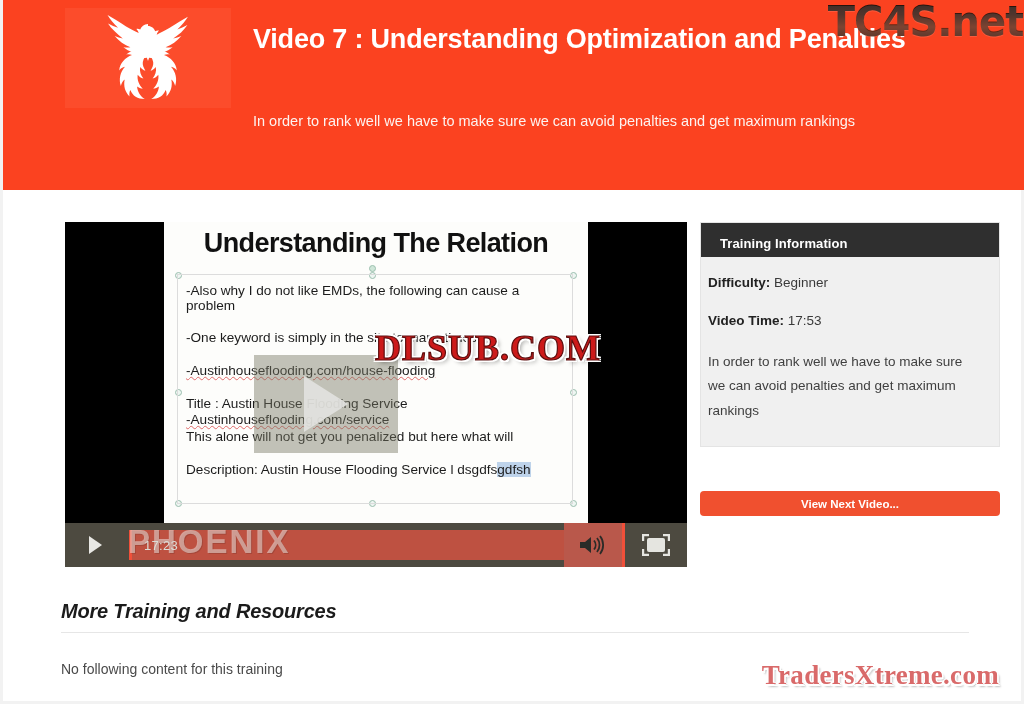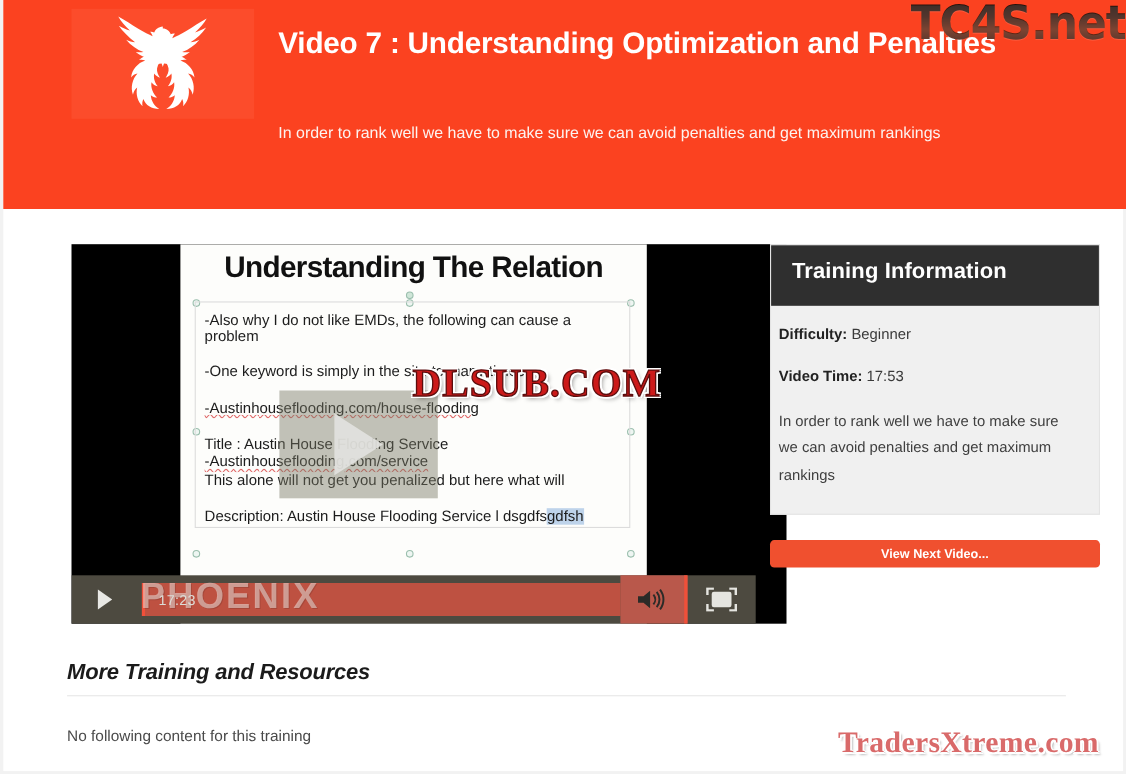--- a/index.html
+++ b/index.html
@@ -46,33 +46,33 @@
     transform:scaleX(0.93);transform-origin:right top;
     background:linear-gradient(180deg,#120c09 0%,#3b1a10 38%,#6b2a16 62%,#2a140c 100%);
     -webkit-background-clip:text;background-clip:text;color:transparent;
     text-shadow:0 1px 0 rgba(255,255,255,0.12);
     white-space:nowrap;
   }
 
   
   .video{
     position:absolute;left:62px;top:222px;width:622px;height:345px;
-    background:#000000;overflow:hidden;padding-left:28px;
+    background:#000000;overflow:hidden;
   }
   .slide{
     position:absolute;left:99px;top:0;width:424px;height:345px;
     background:#fdfdfb;overflow:hidden;
   }
   .slide-title{
     position:absolute;left:0;top:6px;width:424px;text-align:center;
     font-family:"Liberation Sans","DejaVu Sans",sans-serif;
     font-weight:bold;font-size:27px;color:#111;letter-spacing:-0.6px;
   }
   .slide-body{
-    position:absolute;left:13px;top:52px;width:396px;height:206px;
+    position:absolute;left:13px;top:52px;width:396px;height:230px;
     border:1px solid #dcdcdc;
     box-sizing:border-box;padding:9px 6px 0 8px;
     font-family:"Liberation Sans","DejaVu Sans",sans-serif;
     font-size:13.6px;color:#1c1c1c;line-height:1.08;
   }
   .slide-body p{margin:0 0 18px 0;}
   .slide-body p.tight{margin:0 0 2px 0;}
   .underline-red{ text-decoration:underline; text-decoration-color:#e06a6a; text-decoration-style:wavy; text-decoration-thickness:1px;}
   .hl{background:#bed3ea;}
   .handle{position:absolute;width:5px;height:5px;border:1px solid #9bbfae;background:#eef6f2;border-radius:50%;}
@@ -142,22 +142,22 @@
   .ctl-vol{width:58px;height:44px;display:flex;align-items:center;justify-content:center;
            border-right:3px solid #f0503a;background:#b9584b;}
   .ctl-full{width:62px;height:44px;display:flex;align-items:center;justify-content:center;}
 
   
   .panel{
     position:absolute;left:697px;top:222px;width:300px;
     background:#f0f0f0;border:1px solid #e4e4e4;box-sizing:border-box;
   }
   .panel-head{
-    background:#2f2f2f;color:#ffffff;font-weight:bold;font-size:20px;
-    padding:13px 0 19px 19px;letter-spacing:0.1px;
+    background:#2f2f2f;color:#ffffff;font-weight:bold;font-size:13px;
+    padding:13px 0 6px 19px;letter-spacing:0.1px;
   }
   .panel-body{padding:16px 19px 22px 7px;font-size:13.5px;color:#3a3a3a;}
   .panel-body .row{margin:0 0 18px 0;line-height:1.5;}
   .panel-body .row b{color:#222;font-weight:bold;}
   .panel-desc{line-height:1.85;color:#3f3f3f;margin:0;}
   .next-btn{
     position:absolute;left:697px;top:491px;width:300px;height:25px;
     background:#f0502f;border-radius:4px;color:#ffffff;
     font-size:11.5px;font-weight:bold;display:flex;align-items:center;justify-content:center;
     cursor:pointer;box-sizing:border-box;

